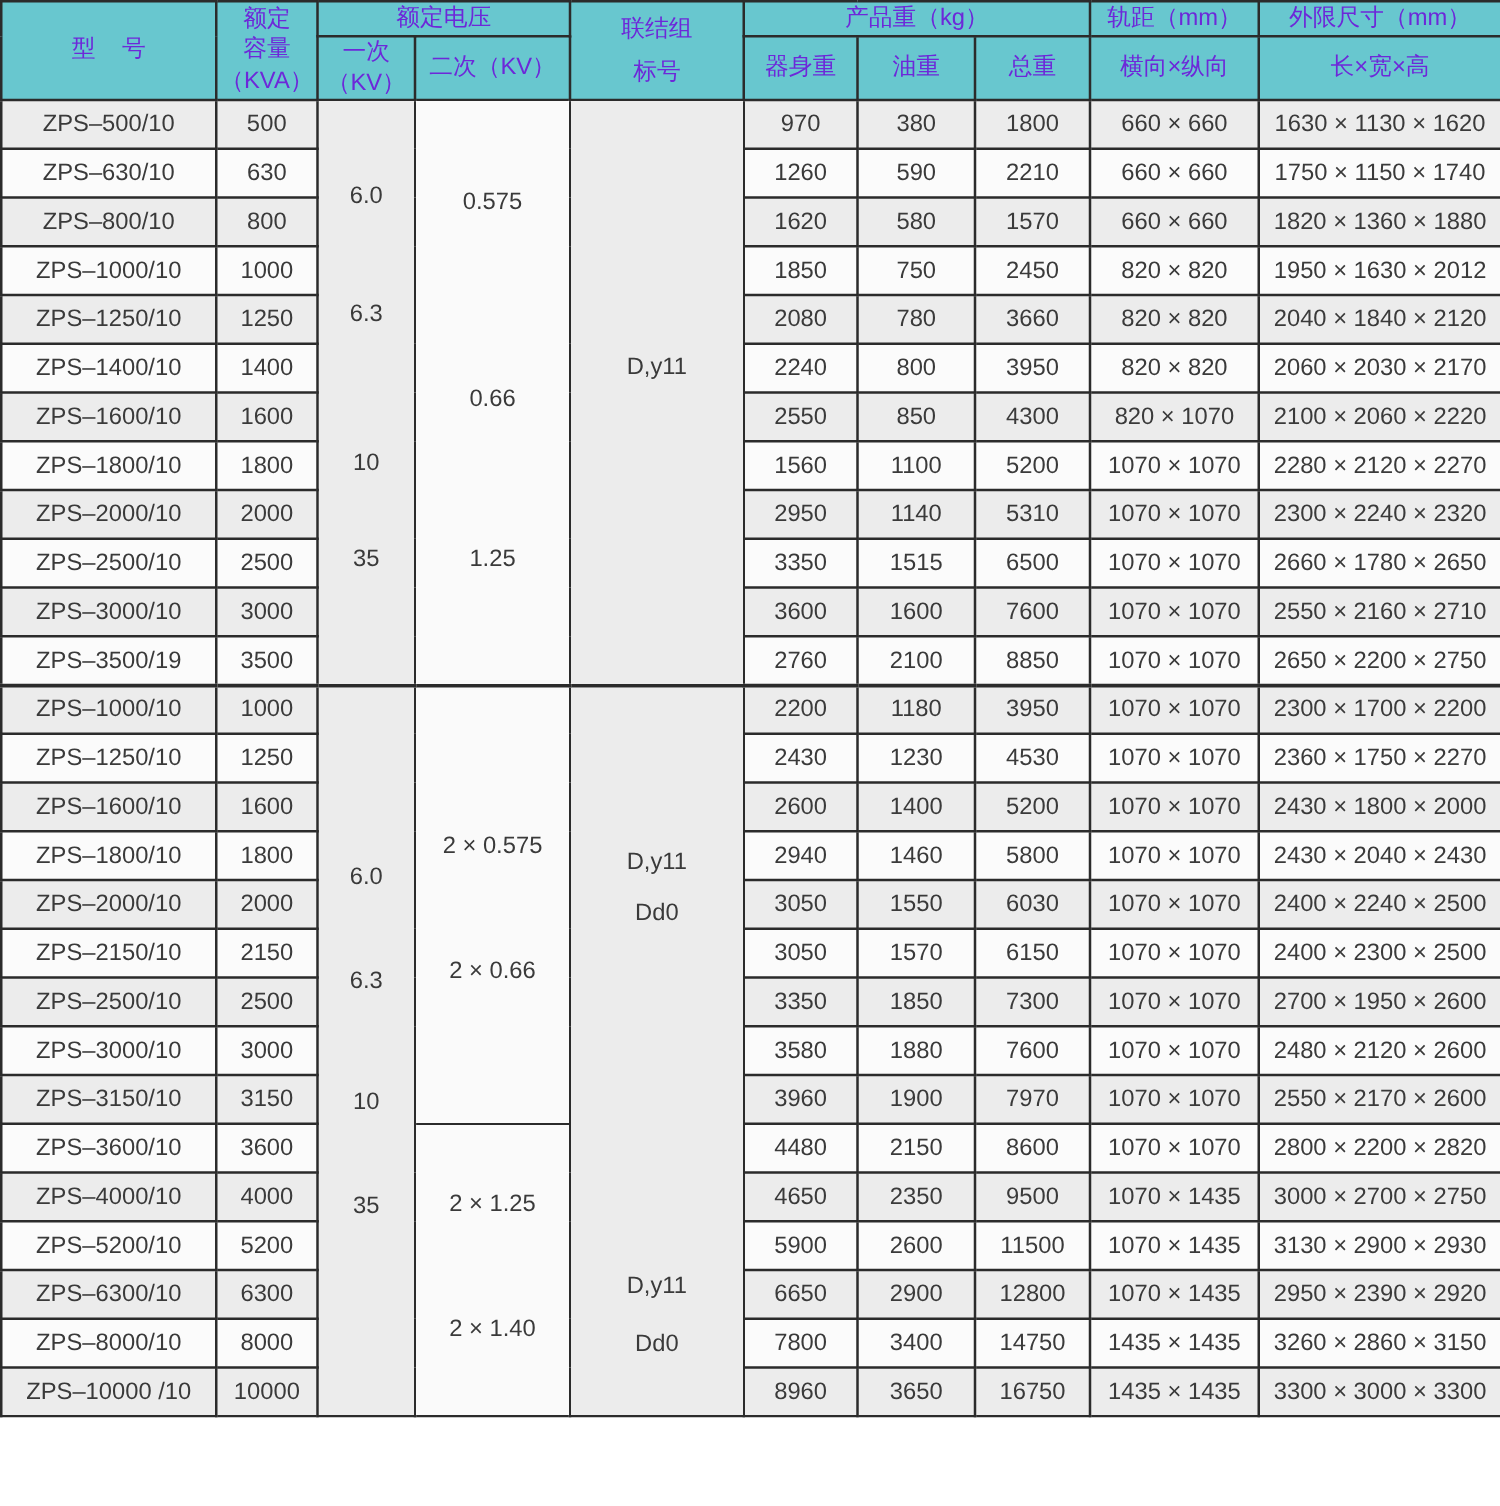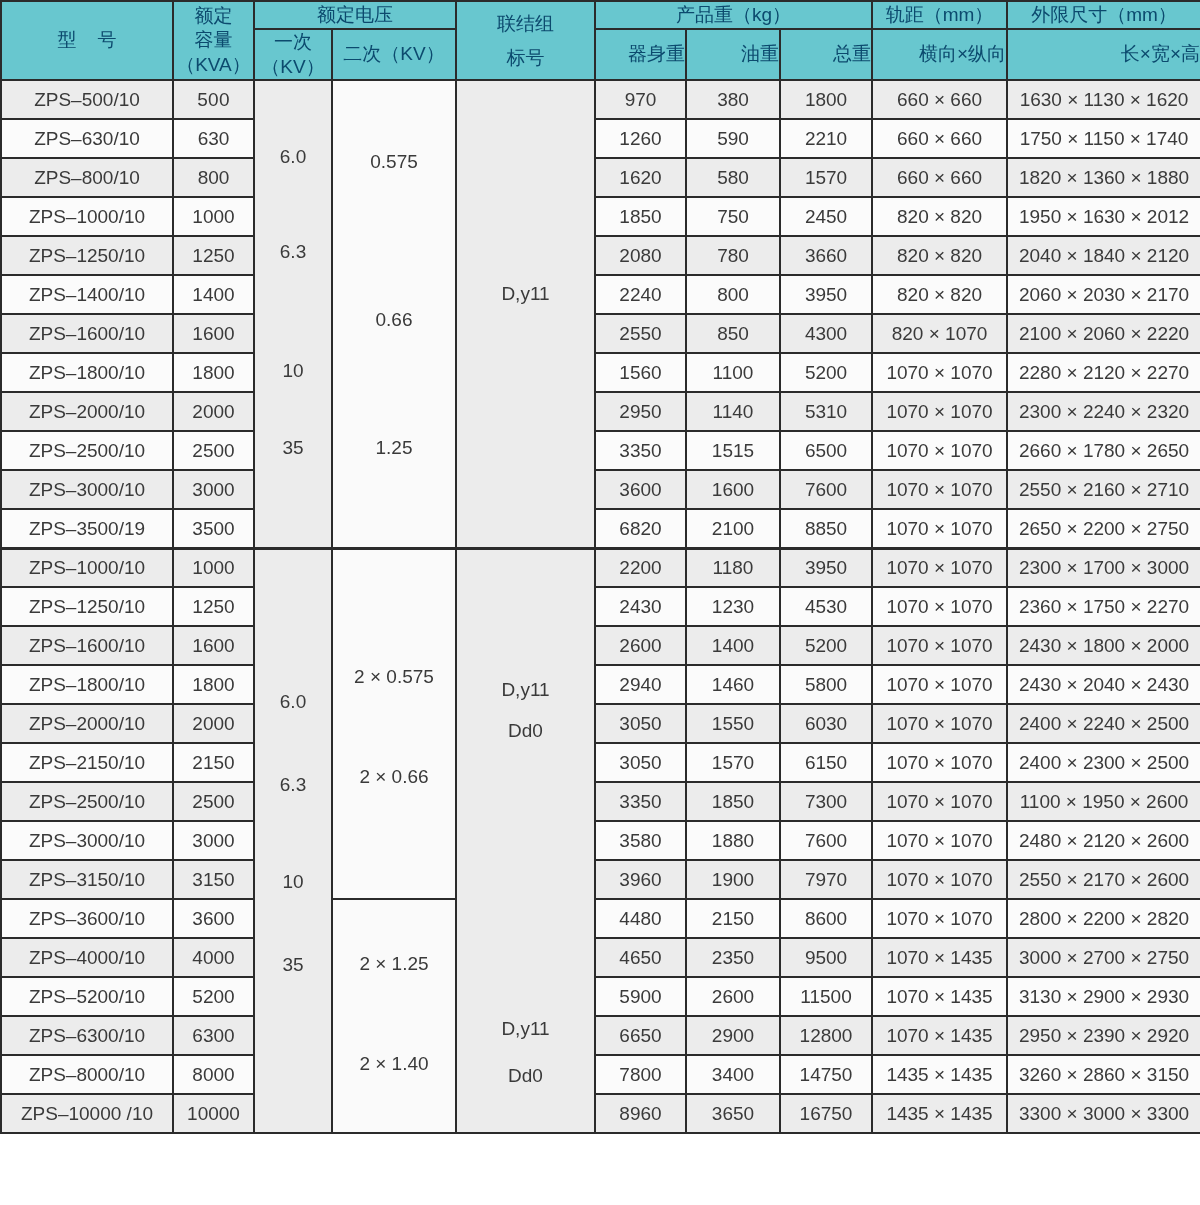--- a/index.html
+++ b/index.html
@@ -1,22 +1,22 @@
 <!DOCTYPE html>
 <html><head>
 <meta charset="utf-8">
 <style>
   html,body{margin:0;padding:0;background:#fff;}
   body{width:1200px;font-family:"Liberation Sans","DejaVu Sans",sans-serif;}
   table{width:1200px;border-collapse:collapse;table-layout:fixed;border:2px solid #2b2b2b;}
   th,td{box-sizing:border-box;padding:0;border:2px solid #2b2b2b;text-align:center;vertical-align:middle;}
-  thead th{background:#68c7cf;color:#0c4a6e;font-weight:normal;font-size:19px;white-space:pre-line;line-height:1.3;}
+  thead th{background:#68c7cf;color:#6d28d9;font-weight:normal;font-size:19px;white-space:pre-line;line-height:1.3;}
   thead tr.hrow-a th{height:28px;}
   thead tr.hrow-b th{height:8px;}
-  thead tr.hrow-c th{height:42px;text-align:right;}
+  thead tr.hrow-c th{height:42px;}
   th.tall-lines{line-height:1.75;margin-top:28px;}
   tbody td{height:39px;font-size:19px;color:#3a3a3a;}
   tbody tr:nth-child(odd) td{background:#ececec;}
   tbody tr:nth-child(even) td{background:#fbfbfb;}
   tbody td.merged{position:relative;padding:12px;}
   tbody tr td.merged.bg-gray{background:#ececec;}
   tbody tr td.merged.bg-light{background:#fafafa;}
   .mv{position:absolute;left:0;right:0;transform:translateY(-50%);text-align:center;}
   tr.section-start td{border-top:3px solid #2b2b2b;}
   .num{letter-spacing:0.2px;}
@@ -173,21 +173,21 @@
         <td>3000</td>
         <td>3600</td>
         <td>1600</td>
         <td>7600</td>
         <td>1070 × 1070</td>
         <td>2550 × 2160 × 2710</td>
       </tr>
     <tr>
         <td>ZPS–3500/19</td>
         <td>3500</td>
-        <td>6820</td>
+        <td>2760</td>
         <td>2100</td>
         <td>8850</td>
         <td>1070 × 1070</td>
         <td>2650 × 2200 × 2750</td>
       </tr>
     <tr class="section-start">
       <td>ZPS–1000/10</td>
       <td>1000</td>
       <td class="merged bg-gray" rowspan="15">
         <span class="mv" style="top:26.2%">6.0</span>
@@ -202,21 +202,21 @@
       <td class="merged bg-gray" rowspan="15">
         <span class="mv" style="top:24.0%">D,y11</span>
         <span class="mv" style="top:31.1%">Dd0</span>
         <span class="mv" style="top:82.3%">D,y11</span>
         <span class="mv" style="top:90.3%">Dd0</span>
       </td>
       <td>2200</td>
       <td>1180</td>
       <td>3950</td>
       <td>1070 × 1070</td>
-      <td>2300 × 1700 × 3000</td>
+      <td>2300 × 1700 × 2200</td>
     </tr>
     <tr>
         <td>ZPS–1250/10</td>
         <td>1250</td>
         <td>2430</td>
         <td>1230</td>
         <td>4530</td>
         <td>1070 × 1070</td>
         <td>2360 × 1750 × 2270</td>
       </tr>
@@ -256,21 +256,21 @@
         <td>1070 × 1070</td>
         <td>2400 × 2300 × 2500</td>
       </tr>
     <tr>
         <td>ZPS–2500/10</td>
         <td>2500</td>
         <td>3350</td>
         <td>1850</td>
         <td>7300</td>
         <td>1070 × 1070</td>
-        <td>1100 × 1950 × 2600</td>
+        <td>2700 × 1950 × 2600</td>
       </tr>
     <tr>
         <td>ZPS–3000/10</td>
         <td>3000</td>
         <td>3580</td>
         <td>1880</td>
         <td>7600</td>
         <td>1070 × 1070</td>
         <td>2480 × 2120 × 2600</td>
       </tr>

